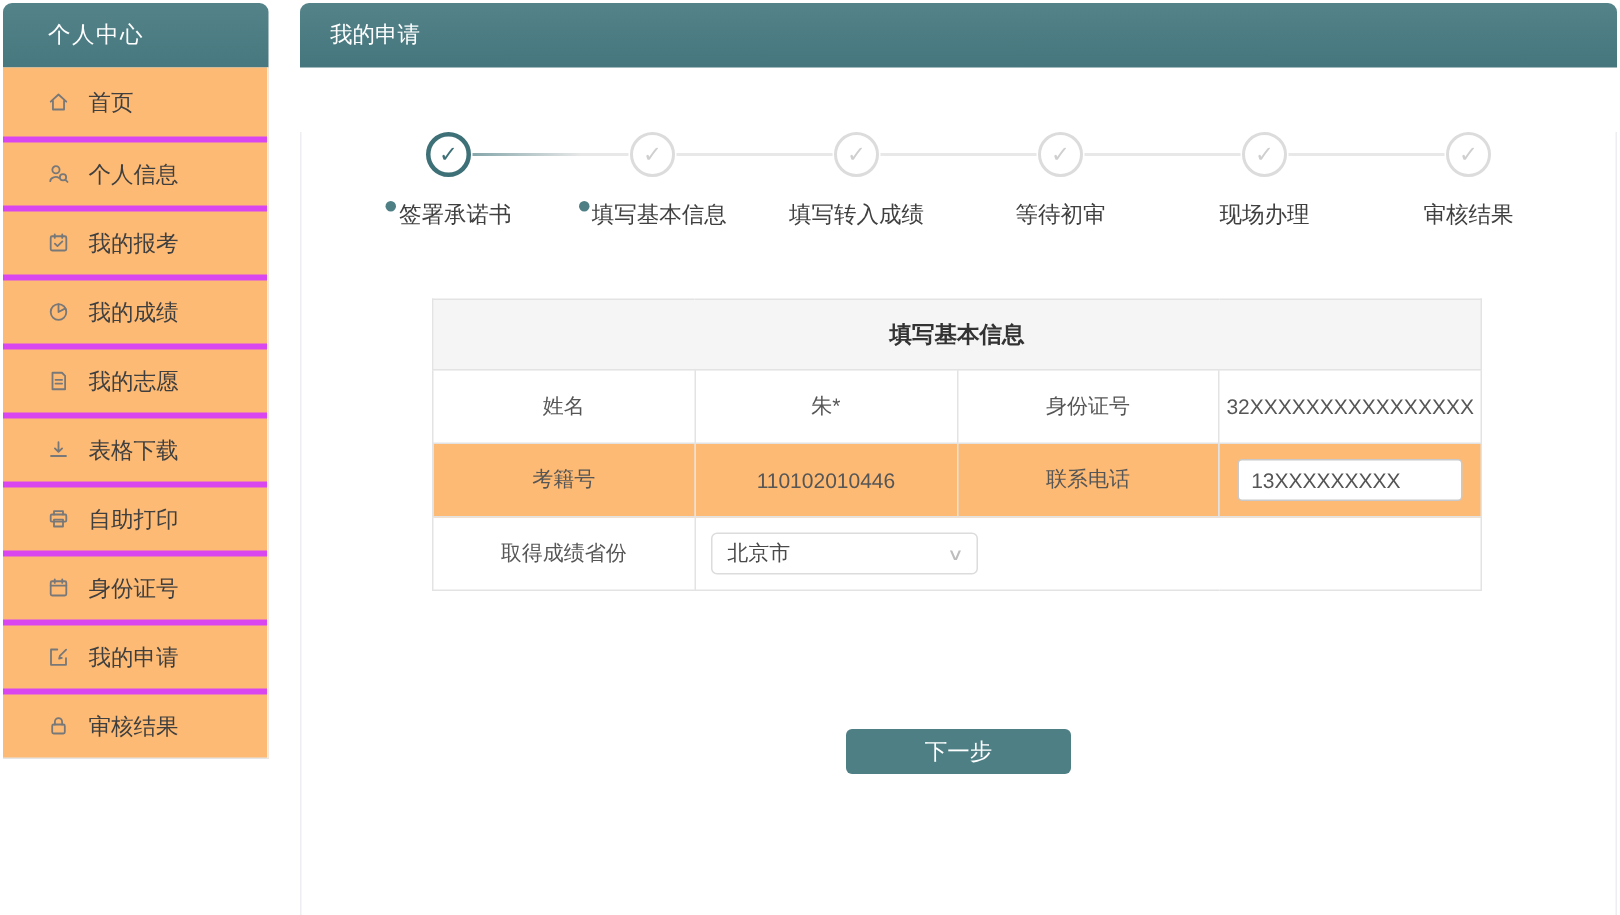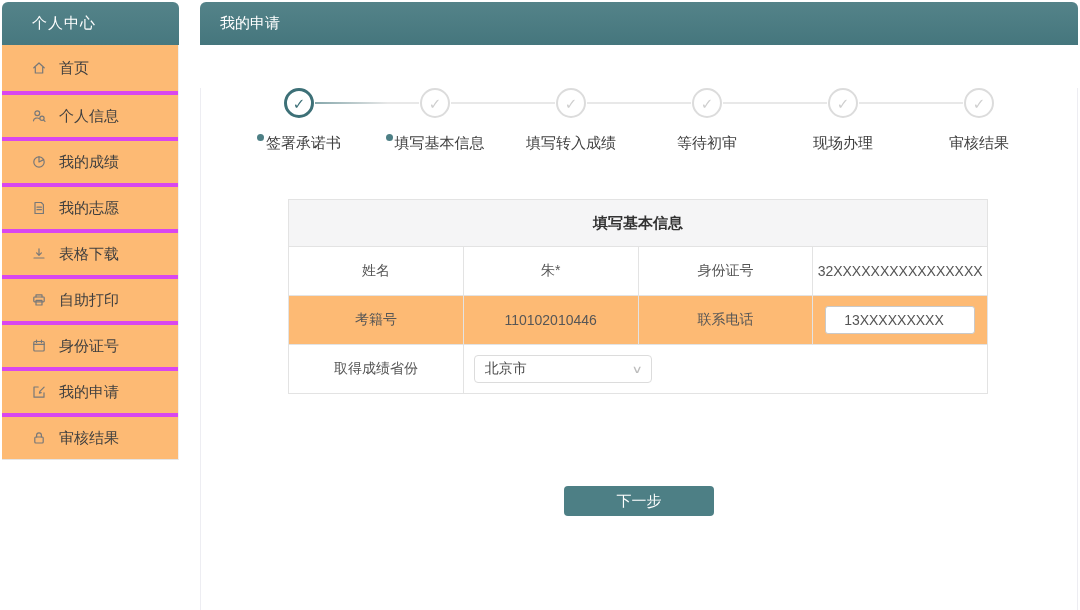--- a/index.html
+++ b/index.html
@@ -63,21 +63,21 @@
     font-size:14px;color:#565656;table-layout:fixed;
   }
   .form-table td{border:1px solid #e3e3e3;text-align:center;height:48px;padding:0;}
   .form-table .thead td{
     background:#f5f5f6;font-weight:bold;color:#333;font-size:15px;height:46px;
   }
   .form-table .striped td{background:#fdba74;}
   .cell-left{text-align:left !important;}
   .phone-input{
     width:150px;height:28px;border:1px solid #c9c9c9;border-radius:3px;
-    padding:0 18px;font-size:14px;color:#555;box-sizing:border-box;
+    padding:0 8px;font-size:14px;color:#555;box-sizing:border-box;
     font-family:"Liberation Sans","DejaVu Sans",sans-serif;background:#fff;
   }
   .select-box{
     display:inline-flex;width:178px;height:28px;border:1px solid #dcdcdc;border-radius:4px;
     align-items:center;justify-content:space-between;padding:0 10px;margin-left:10px;
     color:#4a4a4a;background:#fff;box-sizing:border-box;cursor:pointer;font-size:14px;
   }
   .select-box .chevron{color:#bdbdbd;font-size:11px;transform:scaleX(1.4);}
   
   .next-btn{
@@ -104,20 +104,29 @@
     <div class="sidebar-item">
       <span class="icon">
           <svg viewBox="0 0 16 16">
             <circle cx="6.3" cy="5.2" r="2.4"></circle>
             <path d="M2.5 12.8 C2.6 10 6.5 9.4 8.3 10.6"></path>
             <circle cx="11" cy="10.2" r="2.1"></circle>
             <path d="M12.5 11.8 L14 13.3"></path>
           </svg>
         </span>
       <span>个人信息</span>
+    </div>
+    <div class="sidebar-item">
+      <span class="icon">
+          <svg viewBox="0 0 16 16">
+            <rect x="2.8" y="3.5" width="10.4" height="9.5" rx="1"></rect>
+            <path d="M5.5 2.2 V4.6 M10.5 2.2 V4.6 M5.6 8.4 L7.3 10.1 L10.6 6.9"></path>
+          </svg>
+        </span>
+      <span>我的报考</span>
     </div>
     <div class="sidebar-item">
       <span class="icon">
           <svg viewBox="0 0 16 16">
             <circle cx="8" cy="8" r="5.2"></circle>
             <path d="M8 8 V2.8 M8 8 L12.6 5.6"></path>
           </svg>
         </span>
       <span>我的成绩</span>
     </div>

